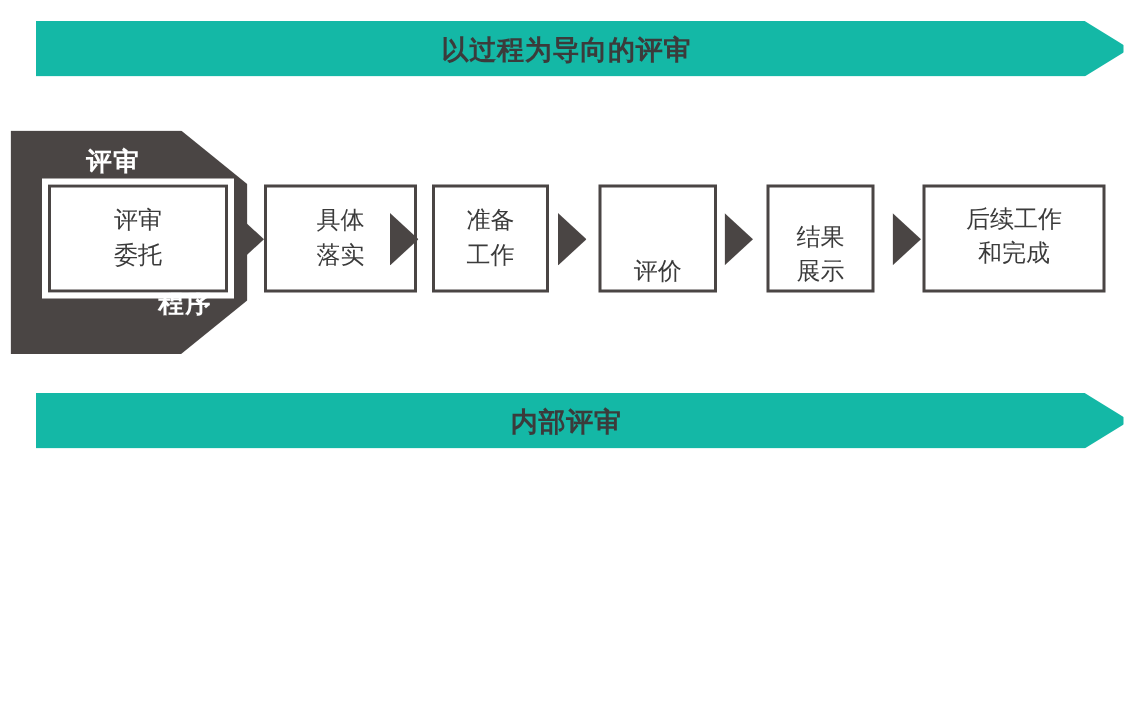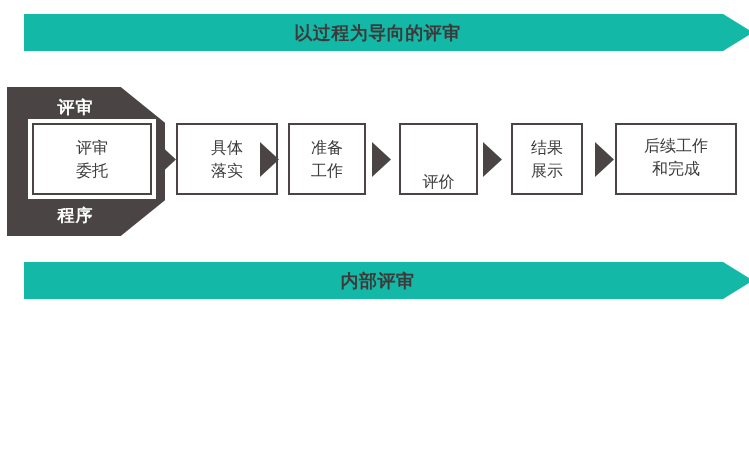--- a/index.html
+++ b/index.html
@@ -65,21 +65,21 @@
     position: absolute;
     left: 0;
     width: 137px;
     text-align: center;
     color: #ffffff;
     font-size: 17px;
     font-weight: bold;
     letter-spacing: 1px;
   }
   .dark-label-top    { top: 9px; }
-  .dark-label-bottom { bottom: 9px; }
+  .dark-label-bottom { bottom: 22px; padding-left: 48px; }
 
   
   .step-box {
     position: absolute;
     top: 123px;
     height: 72px;
     background: #ffffff;
     border: 2px solid #4a4544;
     display: flex;
     flex-direction: column;
@@ -96,21 +96,21 @@
     font-size: 16px;
     color: #3b3b3b;
     line-height: 1.45;
     white-space: nowrap;
   }
 
   #step-0 { left: 32px;  width: 120px; }
   #step-1 { left: 176px; width: 102px;  }
   #step-2 { left: 288px; width: 78px;  }
   #step-3 { left: 399px; width: 79px; justify-content: flex-end;  }
-  #step-4 { left: 511px; width: 72px;  }
+  #step-4 { left: 511px; width: 72px; justify-content: flex-end;  }
   #step-5 { left: 615px; width: 122px; font-family: Liberation Mono, monospace; }
 
   
   .arrow {
     position: absolute;
     top: 142px;
     width: 19px;
     height: 35px;
     background: #4a4544;
     -webkit-clip-path: polygon(0 0, 100% 50%, 0 100%);

